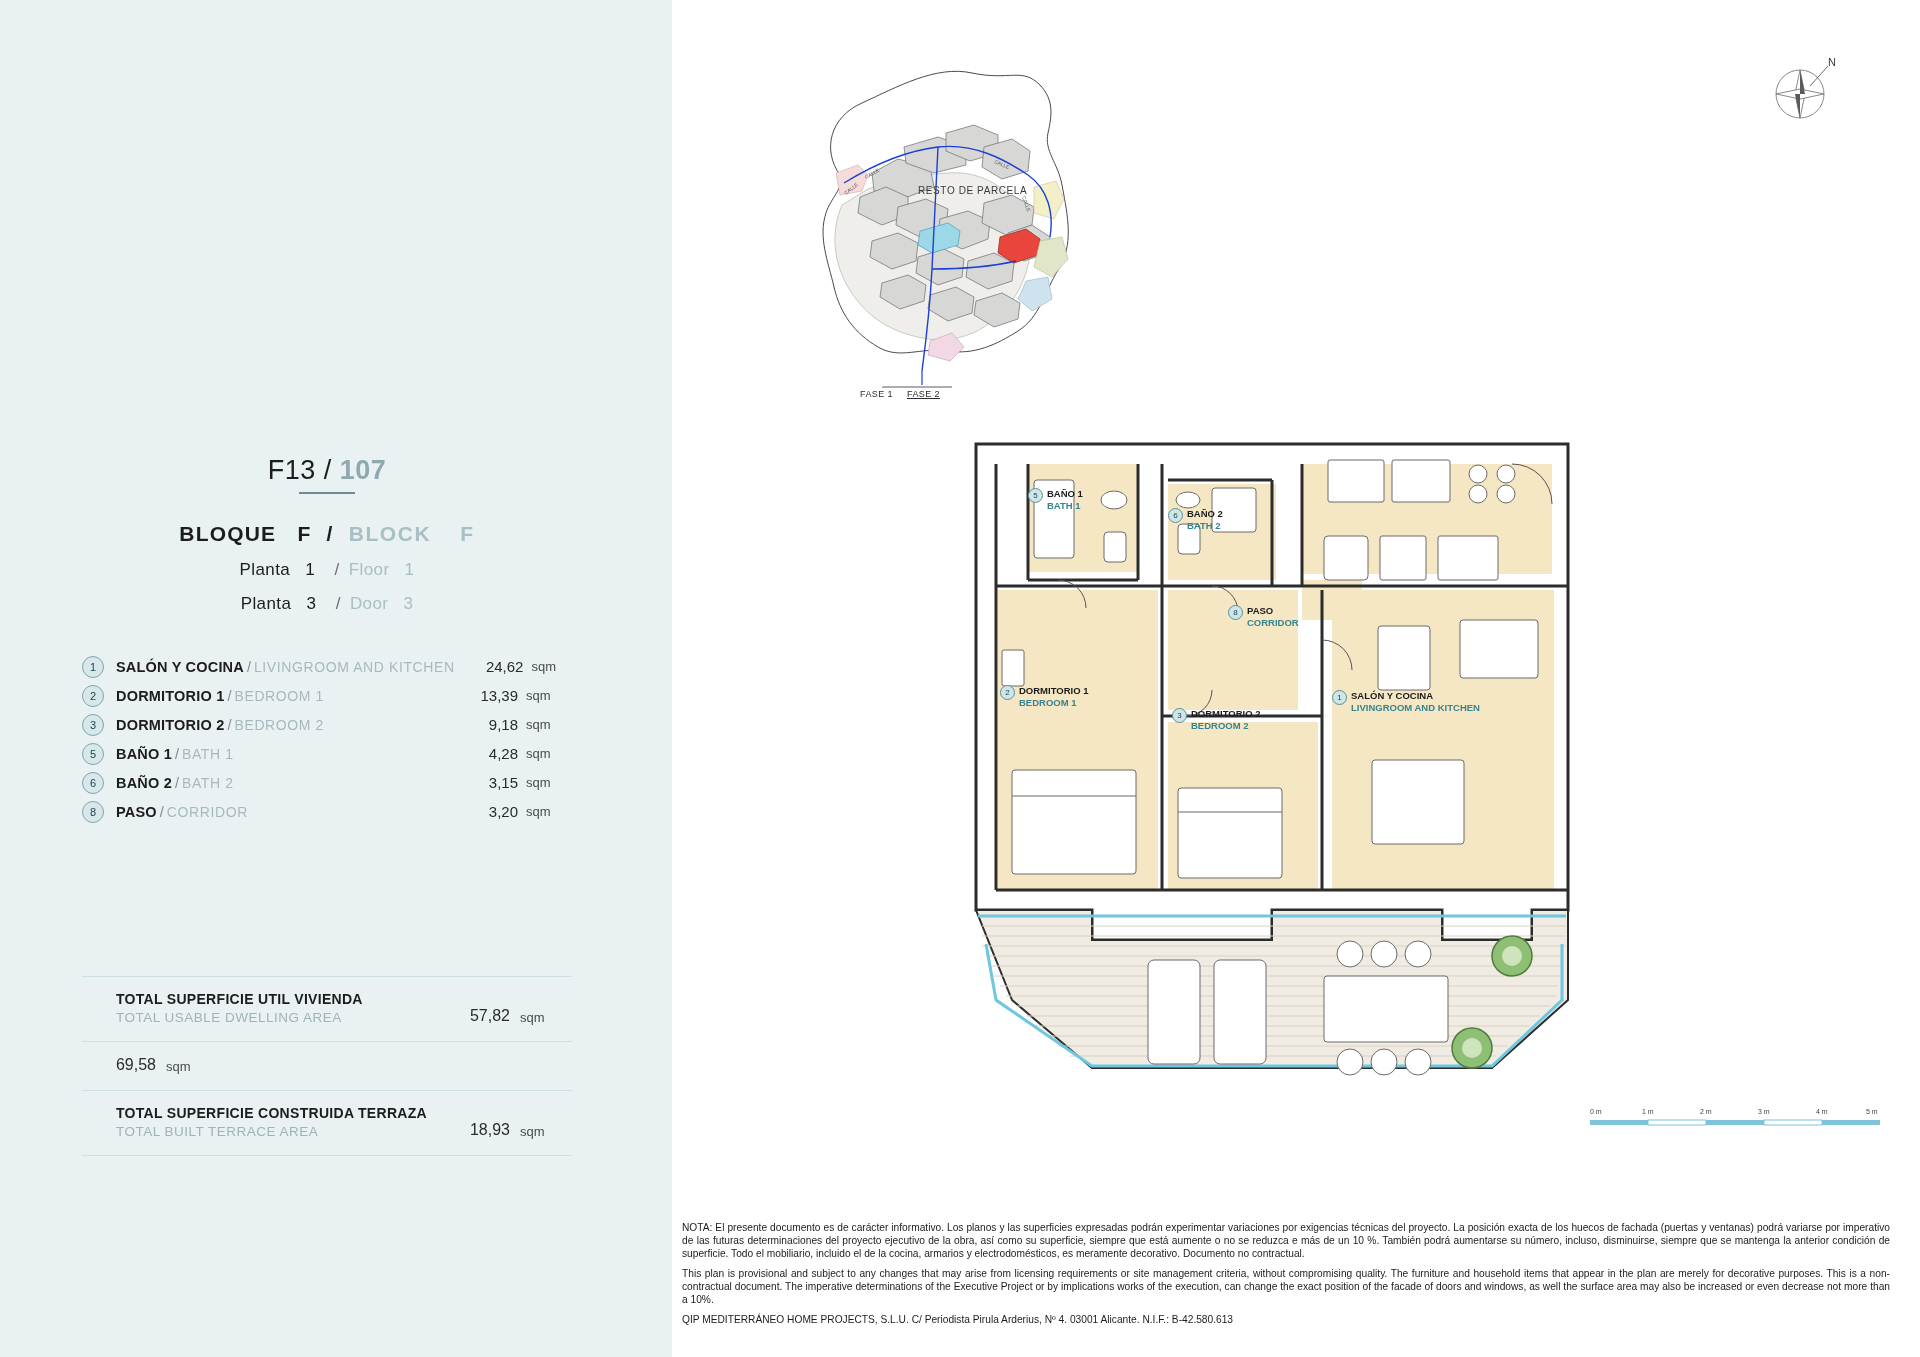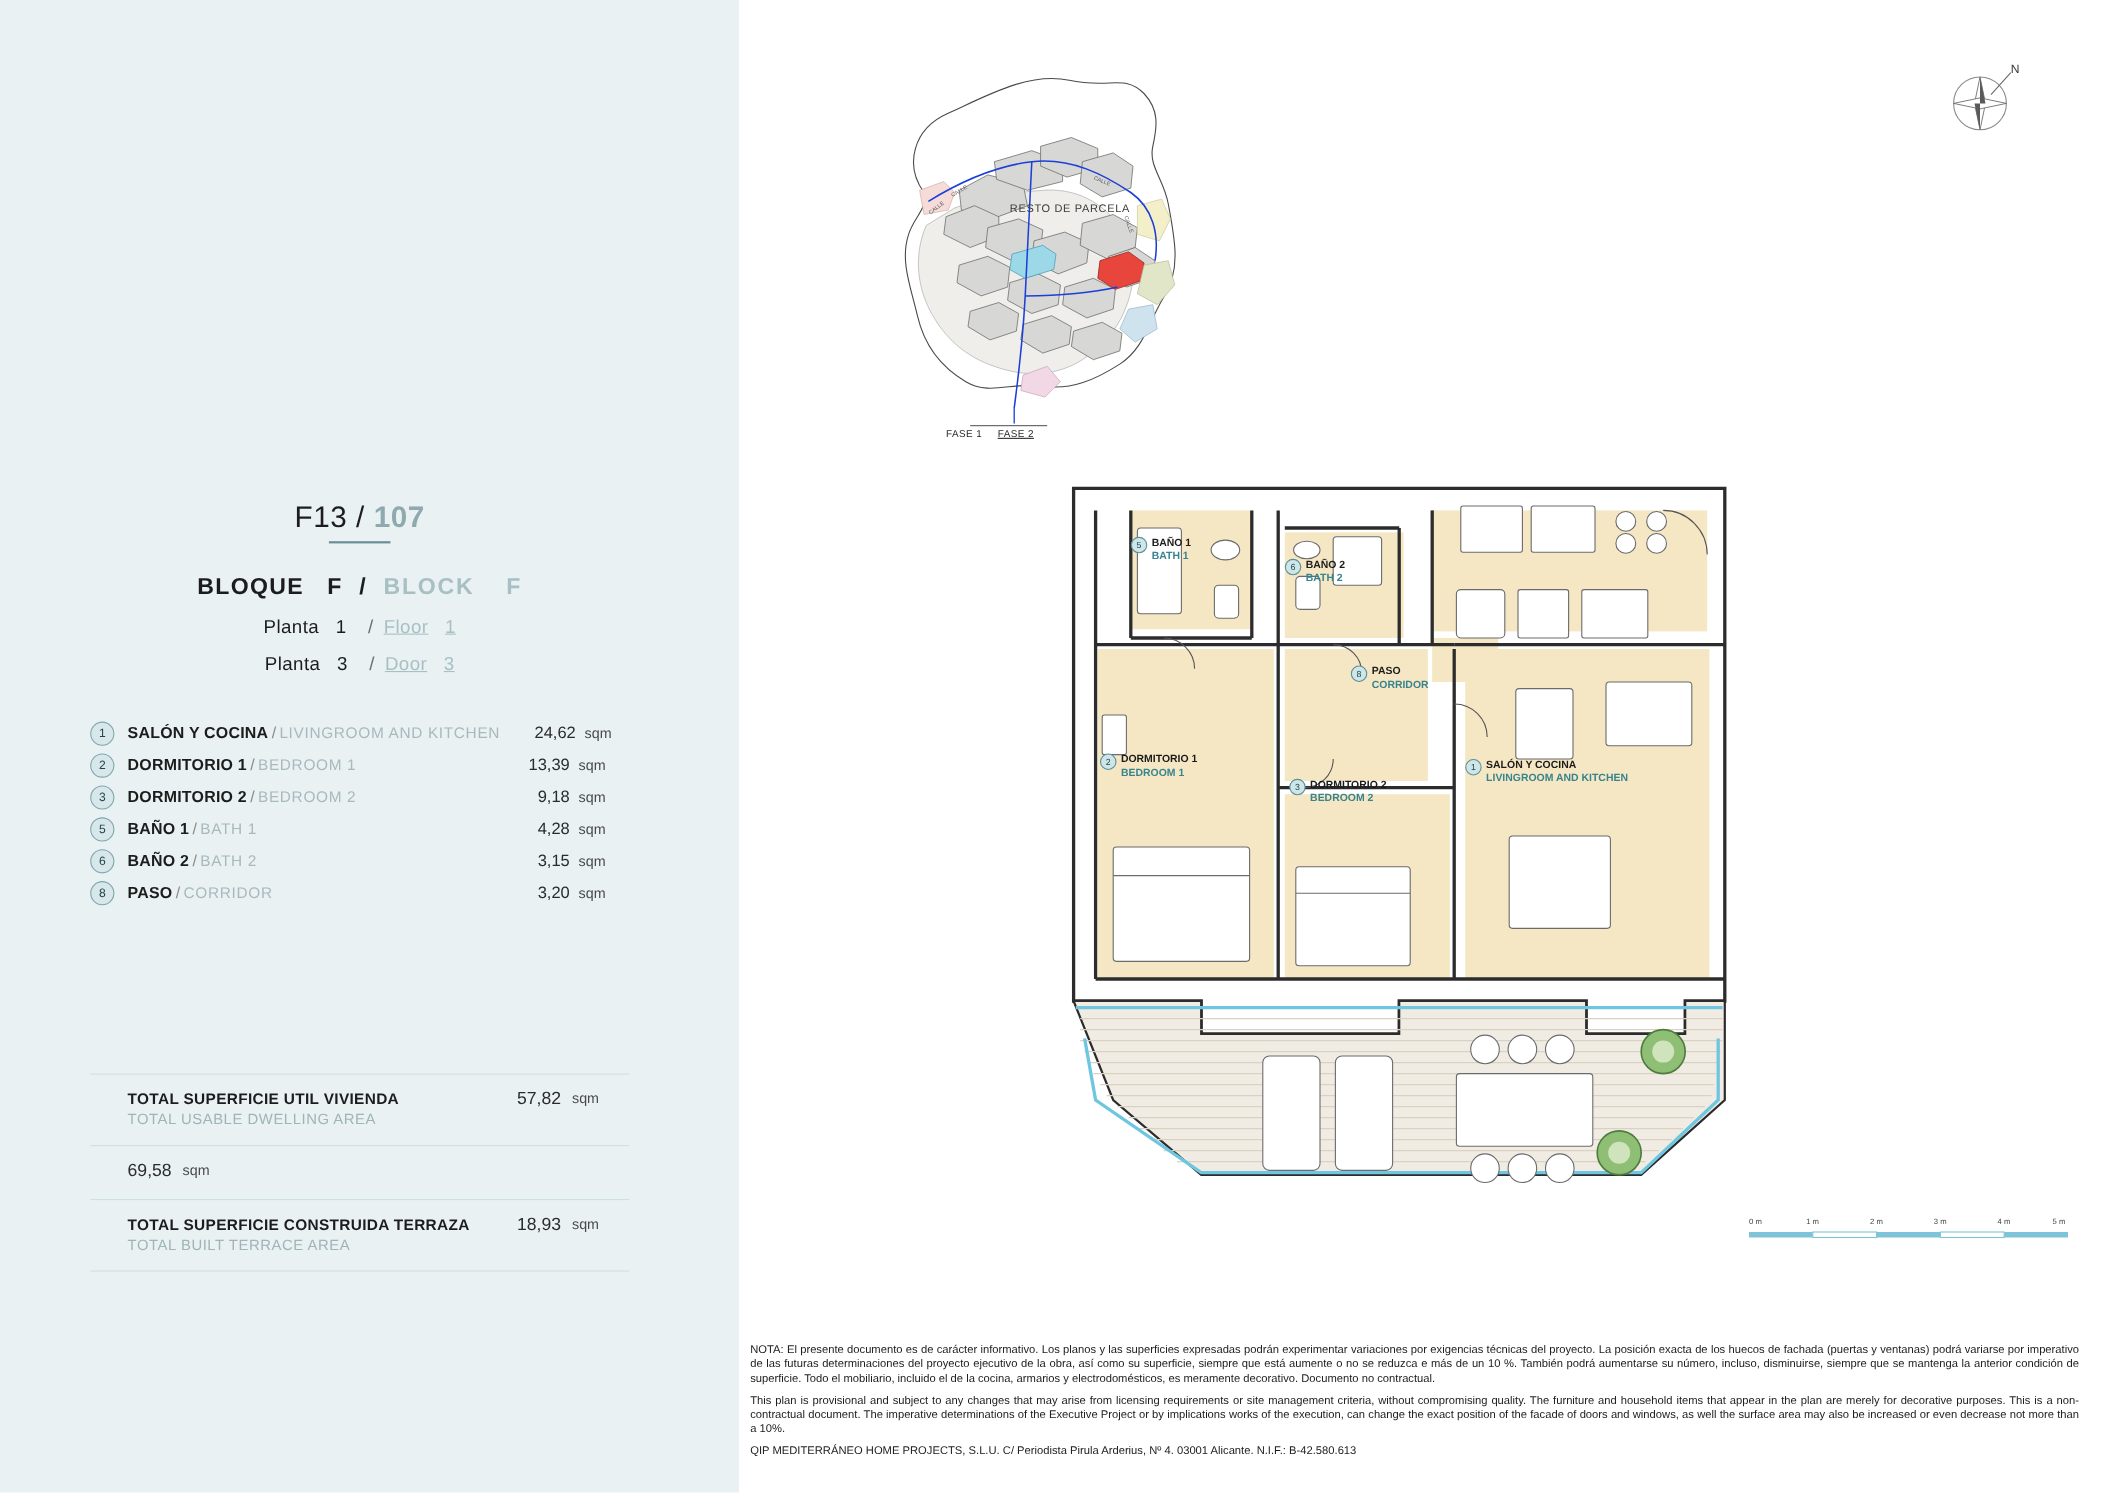--- a/index.html
+++ b/index.html
@@ -53,21 +53,21 @@
   .block-row .en { color: #a8c0c4; letter-spacing: 1.6px; }
   .block-row .sep { color:#1c1c1c; font-weight:bold; padding: 0 8px;}
   .floor-row {
     text-align: center;
     margin-top: 14px;
     font-size: 17px;
     color: #1c1c1c;
     letter-spacing: .4px;
   }
   .floor-row .sp { font-weight: normal; }
-  .floor-row .en { color: #a8c0c4; text-decoration: underline; }
+  .floor-row .en { color: #a8c0c4; }
   .floor-row .slash { color:#6f6f6f; padding:0 4px;}
   .floor-row .v { padding-left: 10px; }
 
   
   #room-list {
     margin-top: 38px;
     width: 490px;
   }
   .room-row {
     display: flex;
@@ -95,21 +95,21 @@
     width: 78px; text-align: right; color: #2b2b2b; font-size: 15px;
   }
   .room-unit {
     width: 46px; text-align: left; color: #4a4a4a; font-size: 13px; padding-left: 8px;
   }
 
   
   #totals { margin-top: 150px; width: 490px; }
   .total-block {
     display: flex;
-    align-items: flex-start;
+    align-items: flex-end;
     padding: 14px 0 16px 0;
     border-bottom: 1px solid #cfe0e3;
   }
   .total-block:first-child { border-top: 1px solid #cfe0e3; }
   .total-labels { flex: 1 1 auto; padding-left: 34px; }
   .total-labels .sp {
     display: block; font-weight: bold; font-size: 14px; color: #1c1c1c; letter-spacing: .3px;
   }
   .total-labels .en {
     display: block; font-size: 13.5px; color: #9fb4b8; letter-spacing: .5px; margin-top: 3px;

